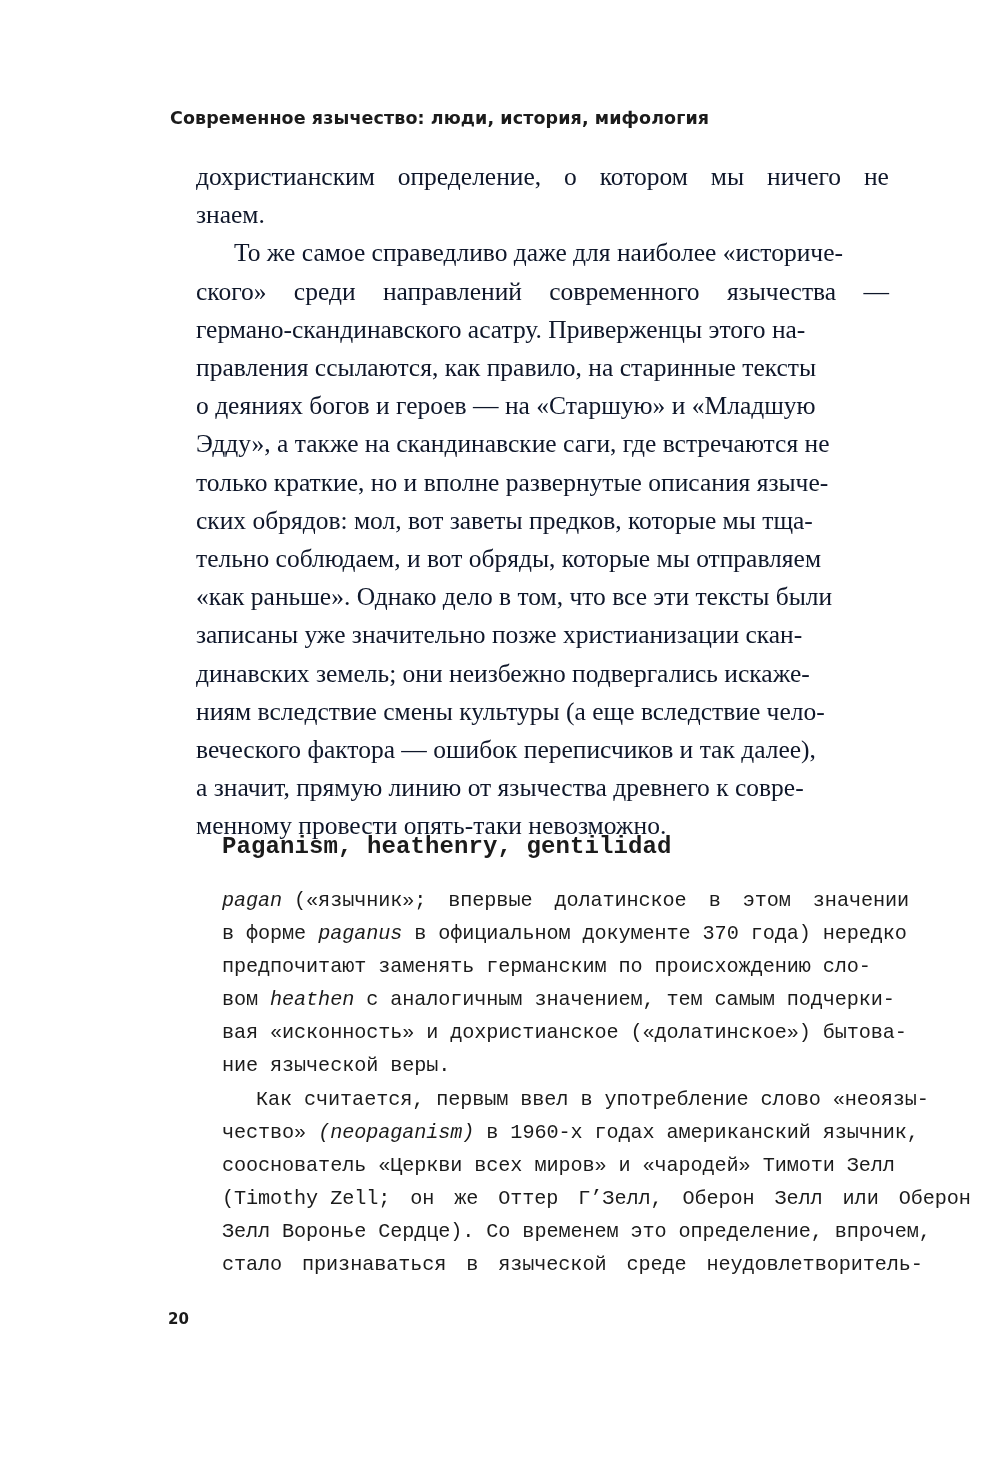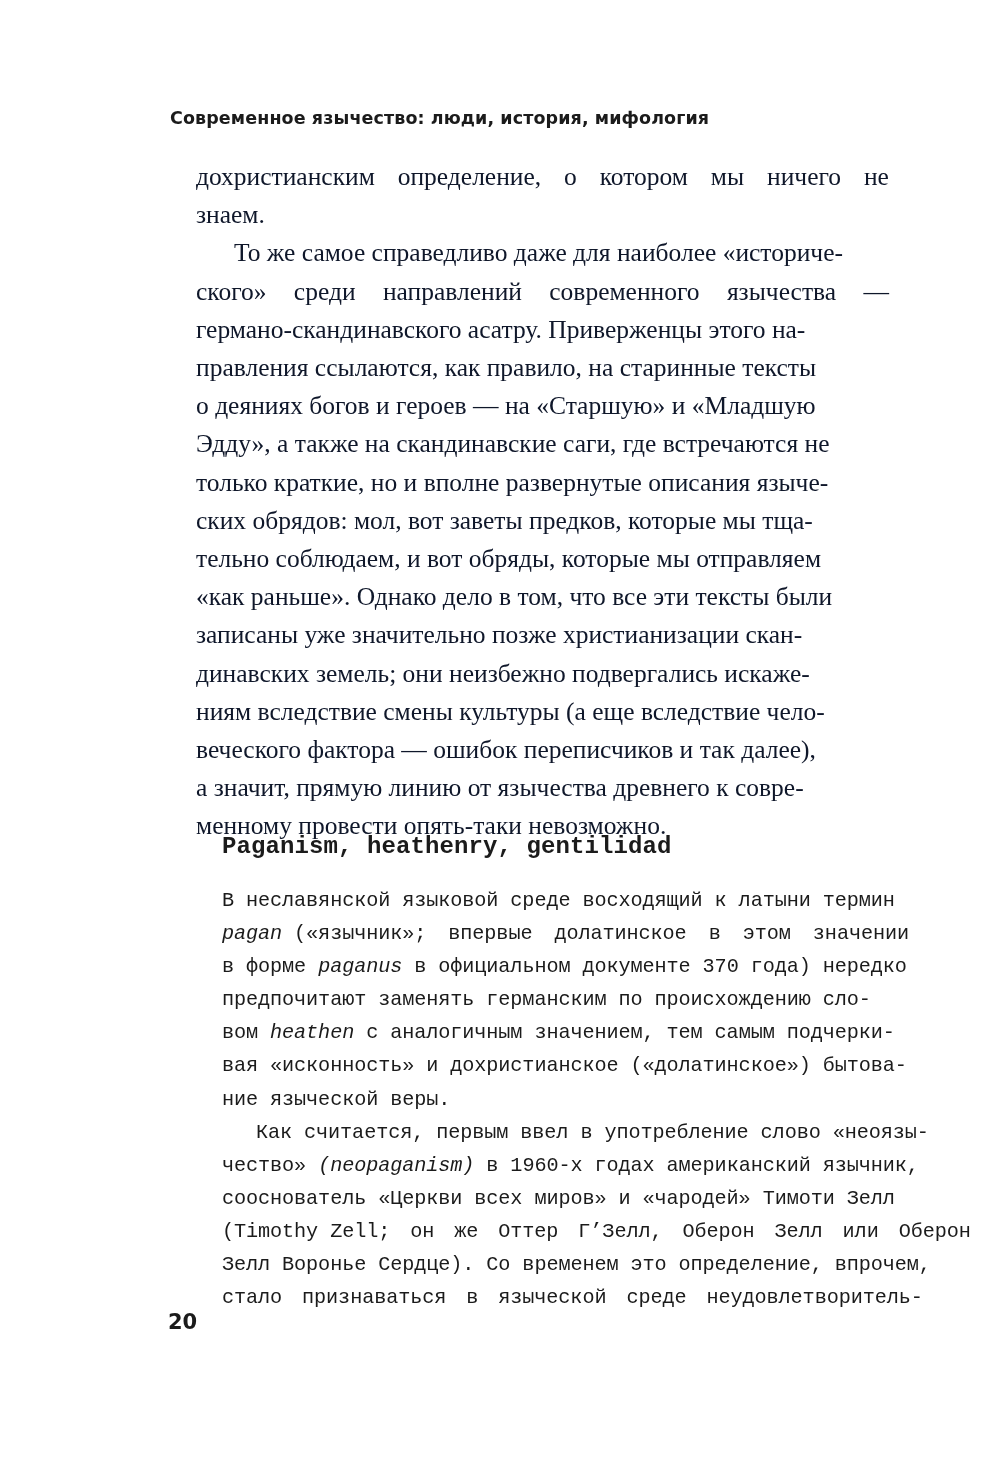--- a/index.html
+++ b/index.html
@@ -102,21 +102,21 @@
   .body-sans .ln.indent { padding-left: 34px; }
 
   .it { font-style: italic; }
 
   
   .folio {
     position: absolute;
     left: 168px;
     top: 1310px;
     font-family: "DejaVu Sans", "Liberation Sans", sans-serif;
-    font-size: 21px;
+    font-size: 15px;
     font-weight: 700;
     color: #1b1b1b;
   }
 </style>
 </head>
 <body>
 
 <div class="page">
 
   <div class="running-head">Современное язычество: люди, история, мифология</div>
@@ -164,21 +164,20 @@
       <span class="ln">менному провести опять-таки невозможно.</span>
     </div>
 
   </div>
 
   <div class="body-sans">
 
     <div class="sans-heading">Paganism, heathenry, gentilidad</div>
 
     <div>
-      <span class="ln">В неславянской языковой среде восходящий к латыни термин</span>
 
       <span class="ln j">
         <span><i class="it">pagan</i><span> («язычник»;</span></span>
         <span>впервые</span>
         <span>долатинское</span>
         <span>в</span>
         <span>этом</span>
         <span>значении</span>
       </span>
 

